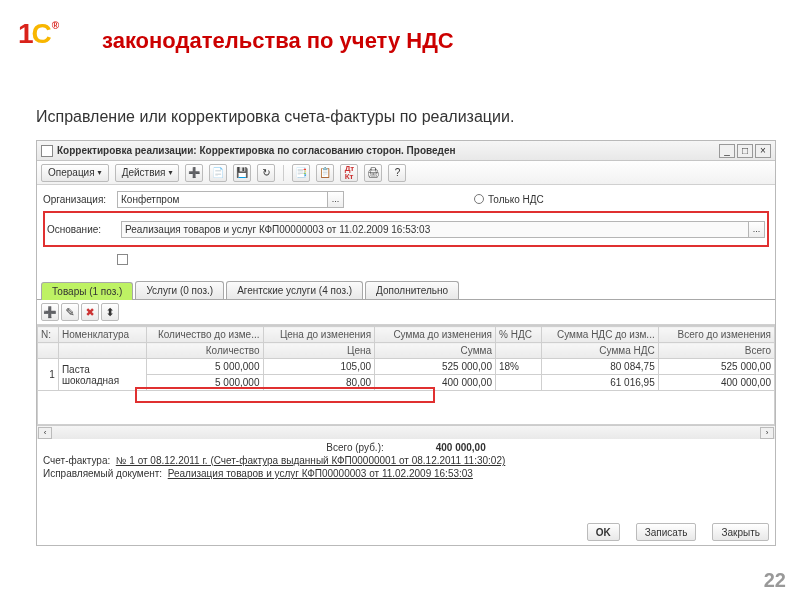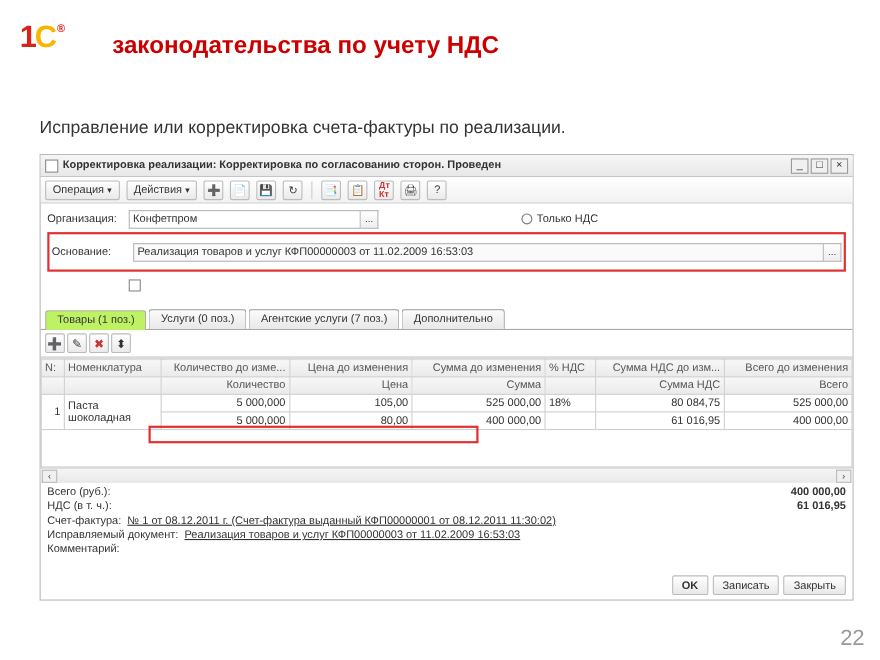--- a/index.html
+++ b/index.html
@@ -42,28 +42,28 @@
   .grid { border-top: 1px solid #ccc; }
   table.gt { border-collapse: collapse; width: 100%; table-layout: fixed; }
   .gt th, .gt td { border: 1px solid #cfcfcf; padding: 2px 3px; font-size: 10px; overflow: hidden; white-space: nowrap; }
   .gt th { background: linear-gradient(#f7f7f7,#eaeaea); font-weight: normal; text-align: left; height: 16px; color: #555; }
   .gt td { height: 16px; background: #fff; }
   .gt td.num, .gt th.num { text-align: right; }
   .gt .emptyrow td { height: 34px; background: #fff; }
   .scroll-strip { height: 14px; border-top: 1px solid #ccc; background: linear-gradient(#f5f5f5,#e9e9e9); display: flex; align-items: center; }
   .scroll-strip .sbtn { width: 14px; height: 12px; border: 1px solid #bbb; margin: 0 1px; background: #f0f0f0; text-align: center; line-height: 10px; font-size: 8px; }
   .footer { padding: 3px 6px; font-size: 10px; }
-  .footer .tot { display: flex; justify-content: space-between; gap: 22px; margin-bottom: 2px; }
+  .footer .tot { display: flex; justify-content: center; gap: 22px; margin-bottom: 2px; }
   .footer .totv { font-weight: bold; width: 80px; text-align: right; }
   .footer .link { text-decoration: underline; cursor: pointer; color: #333; }
-  .bottom-btns { position: absolute; right: 6px; bottom: 4px; display: flex; gap: 4px; }
+  .bottom-btns { position: absolute; right: 6px; bottom: 4px; display: flex; gap: 16px; }
   .bottom-btns .bbtn { height: 18px; padding: 0 8px; border: 1px solid #bbb; border-radius: 2px; background: linear-gradient(#fff,#e8e8e8); display: flex; align-items: center; cursor: pointer; }
   .bottom-btns .bbtn.bold { font-weight: bold; }
   .red-overlay { position: absolute; border: 2px solid #e03030; pointer-events: none; }
-  .pgnum { position: absolute; right: 14px; bottom: 8px; font-size: 20px; color: #999; font-weight: normal; }
+  .pgnum { position: absolute; right: 14px; bottom: 8px; font-size: 20px; color: #999; font-weight: bold; }
 </style>
 </head>
 <body>
 
 <div class="logo">
   <span class="logo-1">1</span><span class="logo-c">C</span><span class="logo-r">®</span>
 </div>
 
 <div class="page-title">
   <div>законодательства по учету НДС</div>
@@ -122,21 +122,21 @@
     </div>
     <div class="frow">
       <div class="flabel"></div>
       <span class="checkbox"></span>
     </div>
   </div>
 
   <div class="tabs">
     <div class="tab active">Товары (1 поз.)</div>
     <div class="tab">Услуги (0 поз.)</div>
-    <div class="tab">Агентские услуги (7 поз.)</div>
+    <div class="tab">Агентские услуги (4 поз.)</div>
     <div class="tab">Дополнительно</div>
   </div>
 
   <div class="subbar">
     <div class="sicon" style="color:#2a8">➕</div>
     <div class="sicon">✎</div>
     <div class="sicon" style="color:#c33">✖</div>
     <div class="sicon">⬍</div>
   </div>
 
@@ -201,27 +201,22 @@
       <div style="flex:1"></div>
       <div class="sbtn">›</div>
     </div>
   </div>
 
   <div class="footer">
     <div class="tot">
         <span>Всего (руб.):</span>
         <span class="totv">400 000,00</span>
       </div>
-    <div class="tot">
-        <span>НДС (в т. ч.):</span>
-        <span class="totv">61 016,95</span>
-      </div>
     <div style="margin-top:2px"><span>Счет-фактура:</span>&nbsp;&nbsp;<span class="link">№ 1 от 08.12.2011 г. (Счет-фактура выданный КФП00000001 от 08.12.2011 11:30:02)</span></div>
     <div style="margin-top:2px"><span>Исправляемый документ:</span>&nbsp;&nbsp;<span class="link">Реализация товаров и услуг КФП00000003 от 11.02.2009 16:53:03</span></div>
-    <div style="margin-top:2px"><span>Комментарий:</span></div>
   </div>
 
   <div class="bottom-btns">
     <div class="bbtn bold">OK</div>
     <div class="bbtn">Записать</div>
     <div class="bbtn">Закрыть</div>
   </div>
 
   <div class="red-overlay" style="left:98px; top:246px; width:300px; height:16px;"></div>
 

